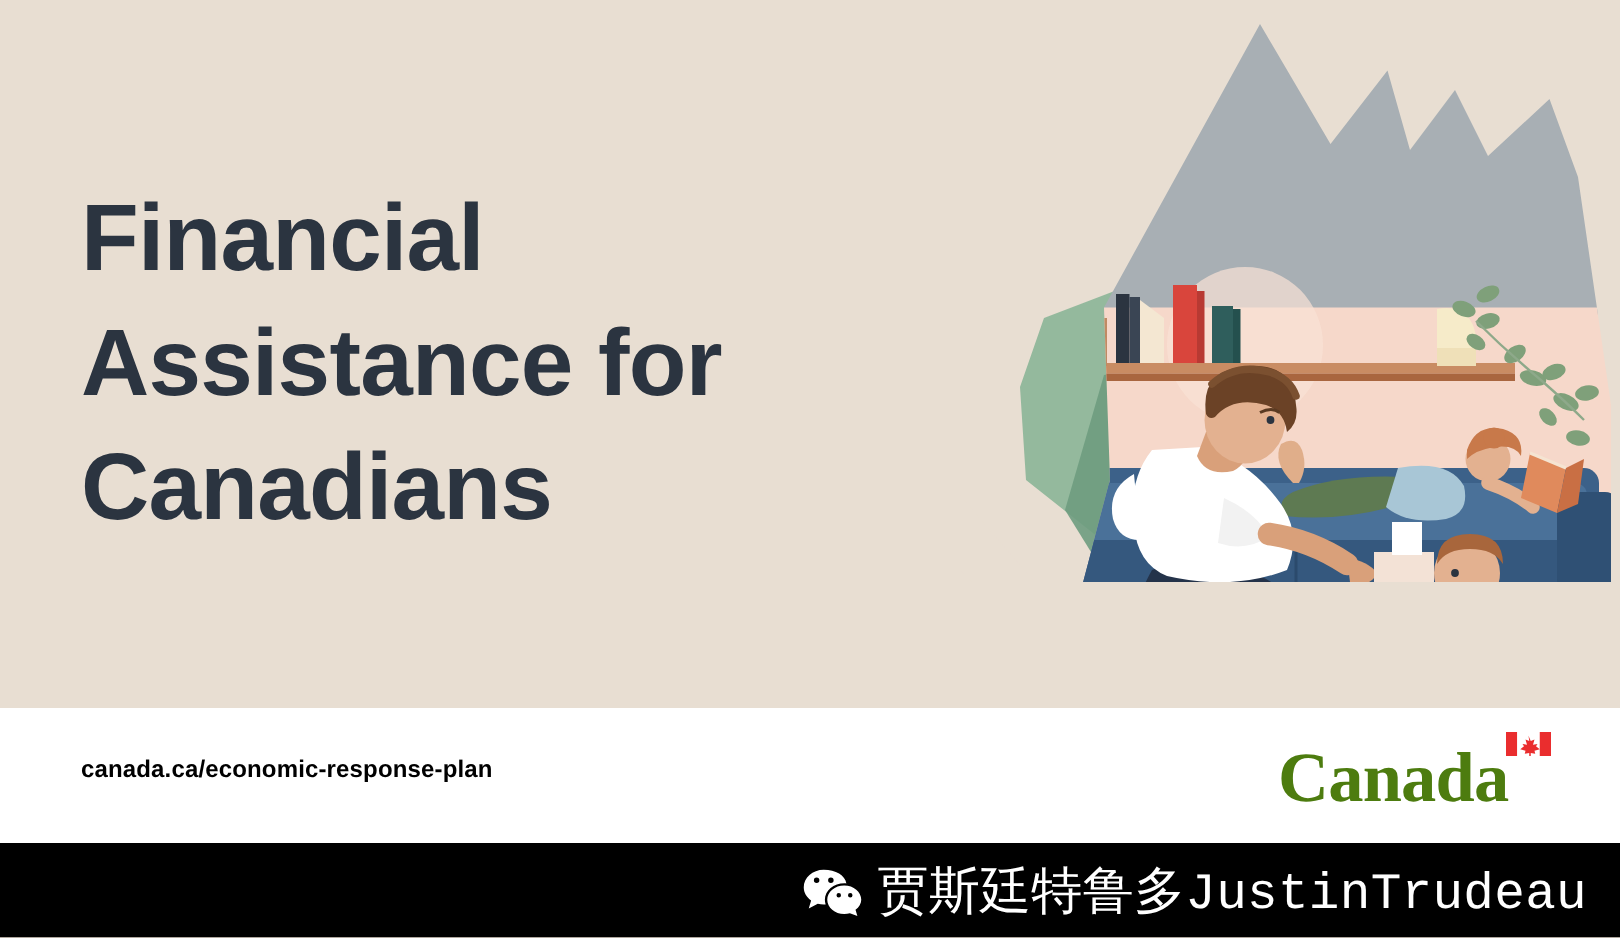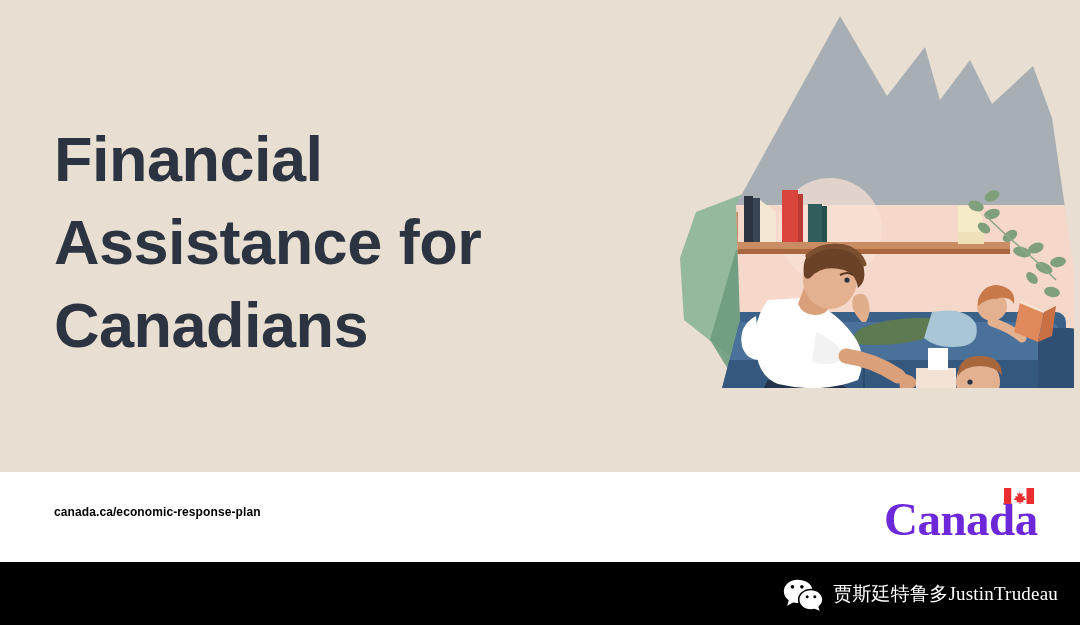--- a/index.html
+++ b/index.html
@@ -32,52 +32,52 @@
   }
   #illustration svg { display:block; width:440px; height:472px; }
 
   
   #footer {
     position:absolute; left:0; top:472px; width:1080px; height:90px;
     background:#FFFFFF;
   }
   #url {
     position:absolute; left:54px; top:33px;
-    font-size:12px; font-weight:700; color:#000;
+    font-size:16px; font-weight:700; color:#000;
     letter-spacing:0.1px;
   }
   #wordmark {
     position:absolute; right:38px; top:14px;
     height:58px; width:190px;
   }
   #wordmark .cword {
     font-family:"Liberation Serif", serif;
-    font-size:47px; font-weight:700; color:#6d28d9;
+    font-size:47px; font-weight:700; color:#4d7c0f;
     letter-spacing:-0.5px;
-    position:absolute; left:0; top:6px;margin-left:32px;
+    position:absolute; left:0; top:6px;
   }
   #wordmark .flag {
     position:absolute; right:8px; top:2px;
     width:30px; height:16px;
   }
 
   
   #wechatbar {
     position:absolute; left:0; top:562px; width:1080px; height:63px;
     background:#000;
   }
   #wechat-group {
     position:absolute; right:22px; top:0; height:63px;
     display:flex; align-items:center; gap:10px;
   }
   #wechat-icon { width:40px; height:34px; display:block; }
   #wechat-name {
-    color:#FFFFFF; font-size:19px; font-weight:400;
+    color:#FFFFFF; font-size:34px; font-weight:400;
     letter-spacing:0.2px;
-    font-family:Liberation Serif, serif;
+    font-family:Liberation Mono, monospace;
   }
 </style>
 </head>
 <body>
 
 <div id="banner">
 
   <h1 id="headline">Financial
 Assistance for
 Canadians</h1>

